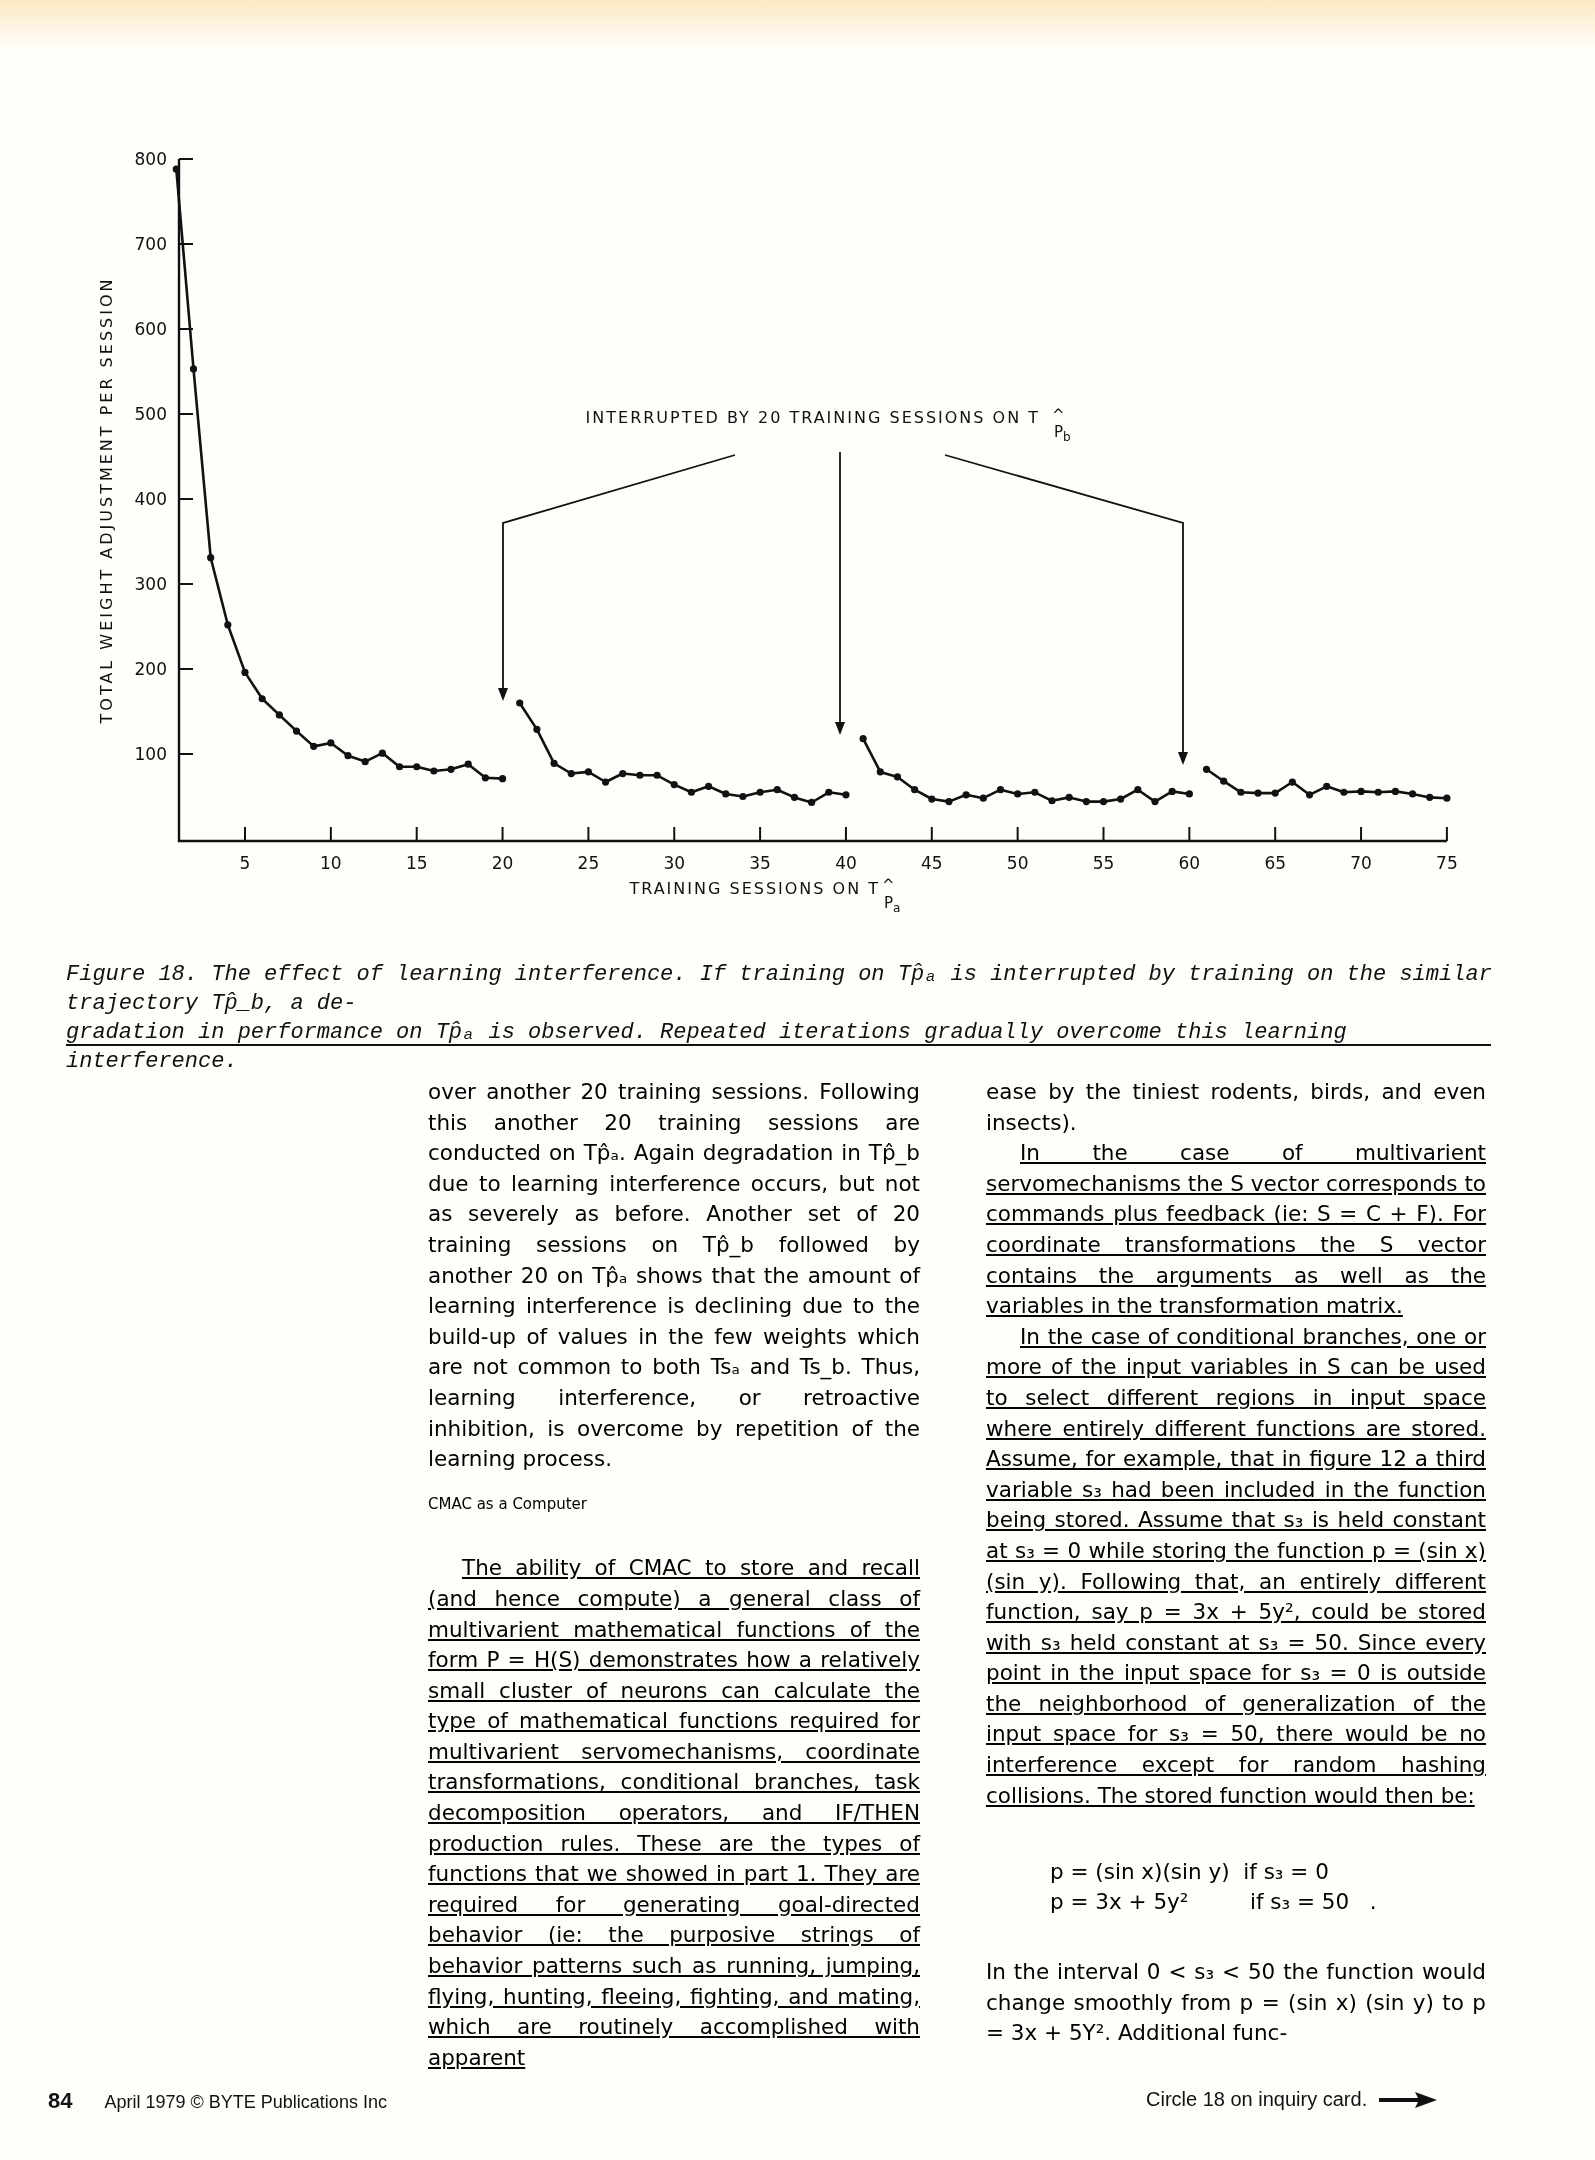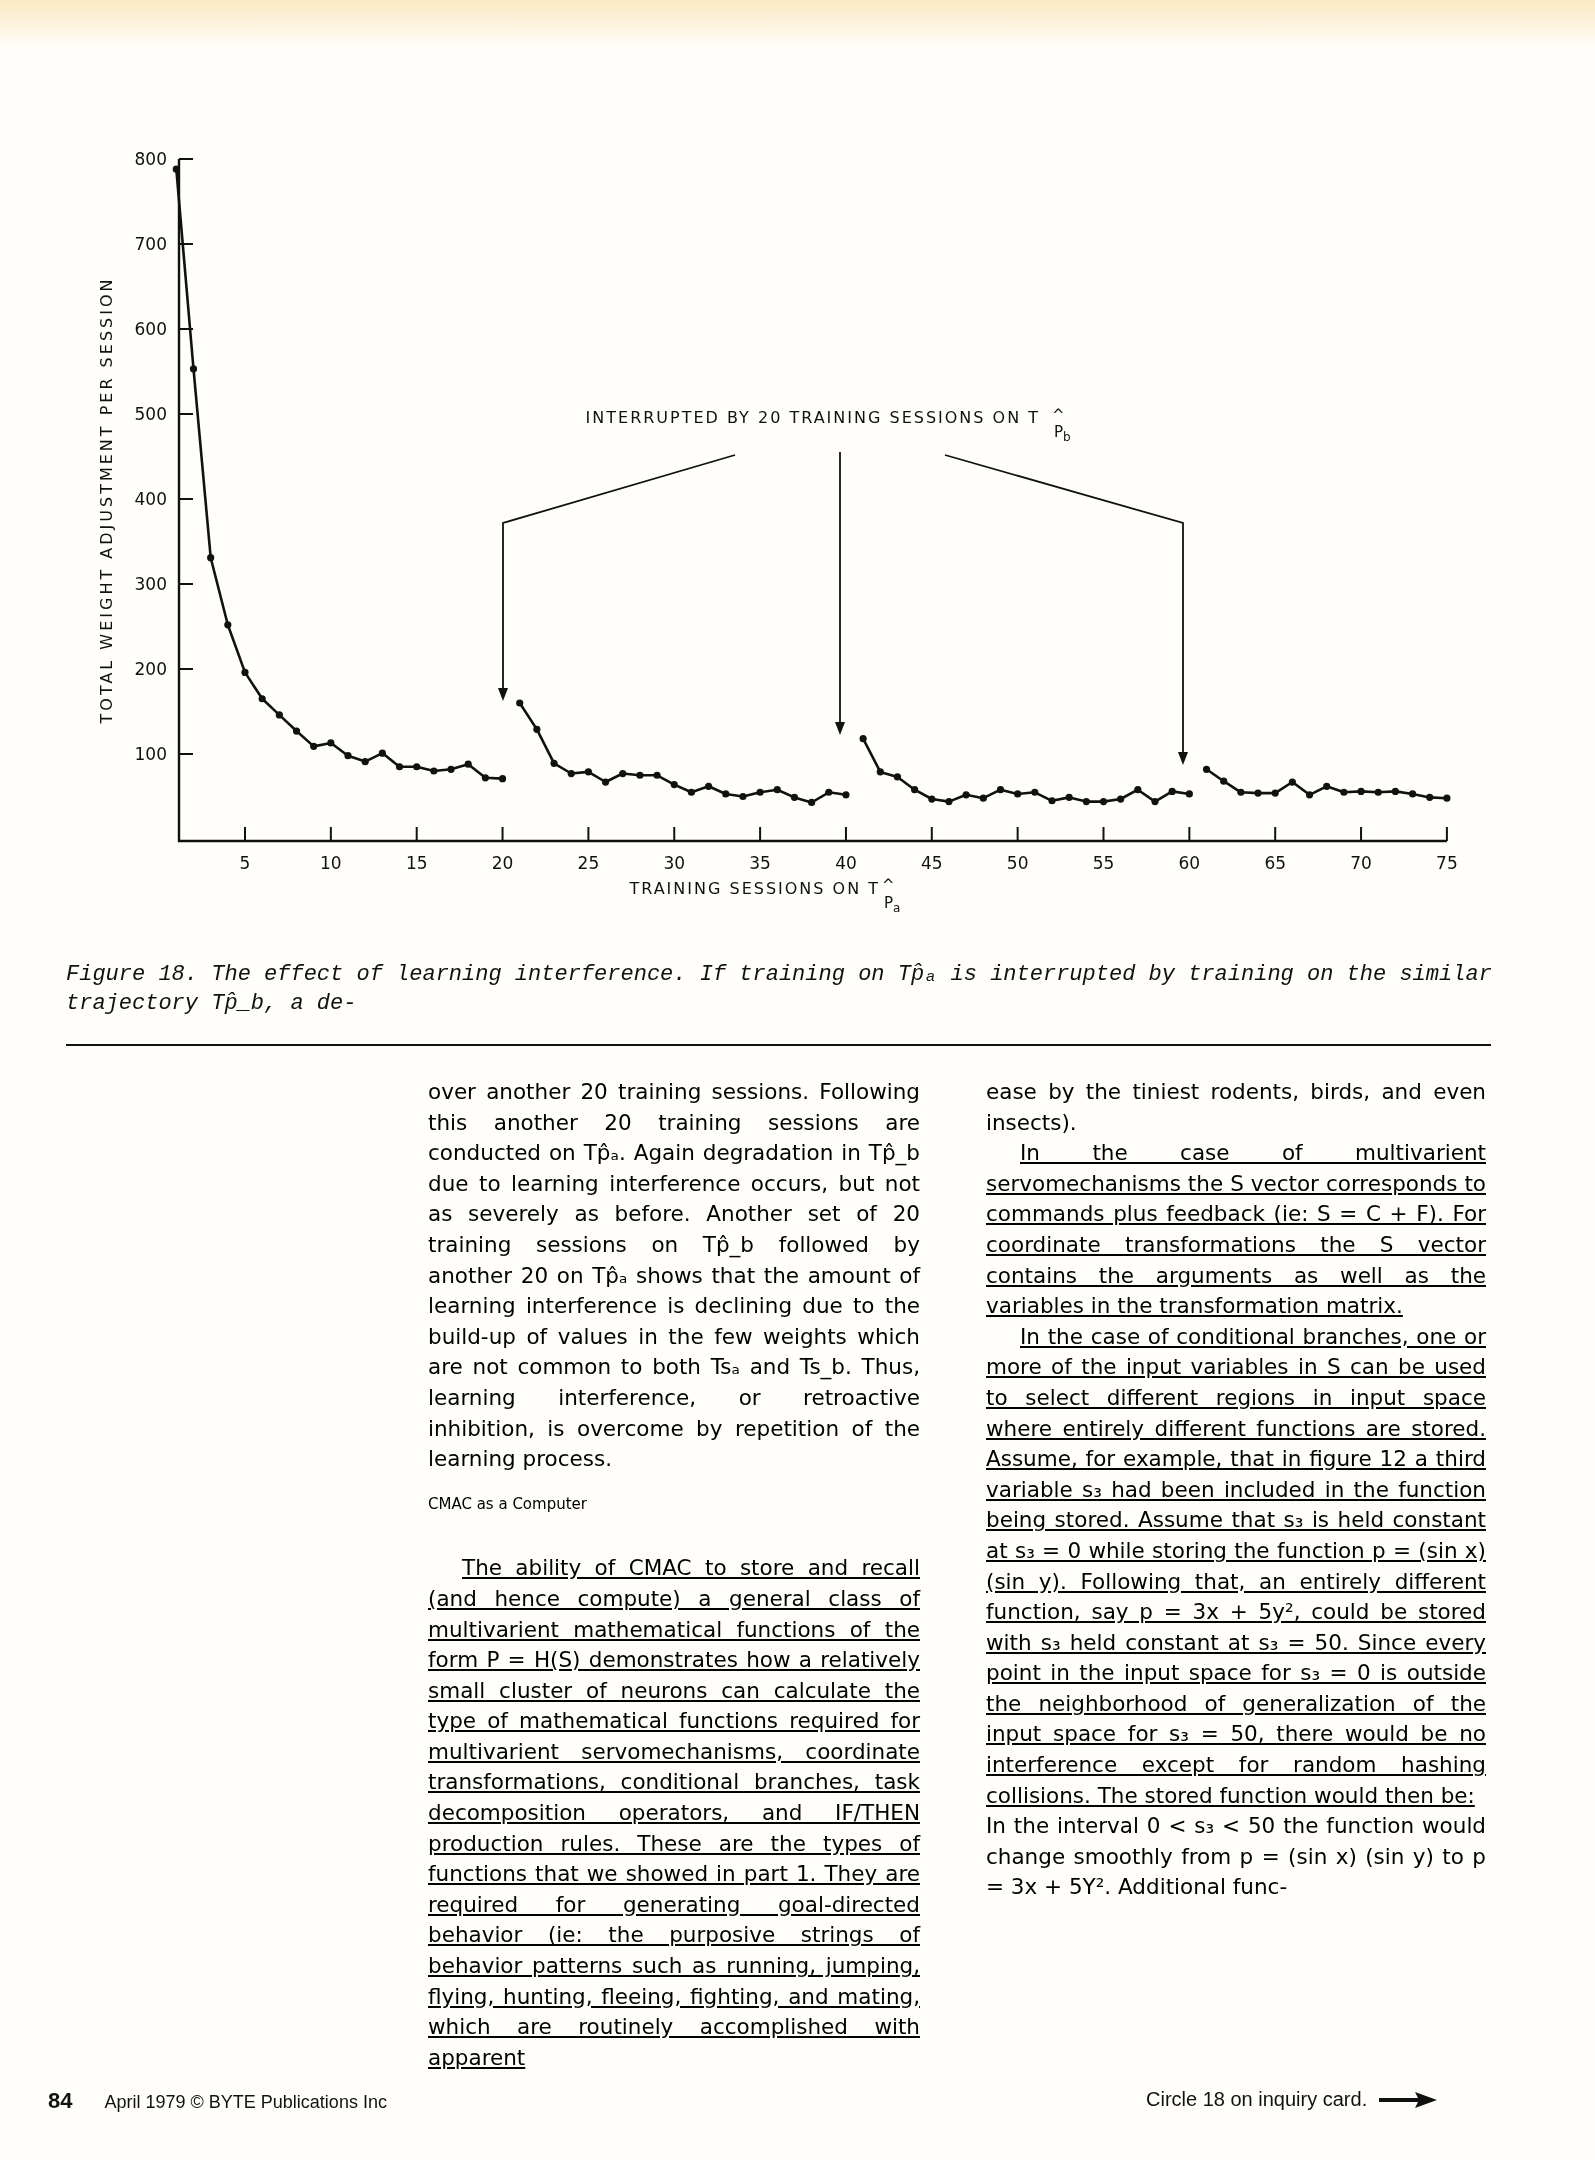--- a/index.html
+++ b/index.html
@@ -172,33 +172,36 @@
   <text x="880" y="894" text-anchor="end" font-size="16" letter-spacing="2" fill="#111"><tspan>TRAINING SESSIONS ON T</tspan></text>
   <text x="882" y="890" font-size="15" fill="#111">^</text>
   <text x="884" y="908" font-size="15" fill="#111"><tspan>P</tspan><tspan dy="4" font-size="12">a</tspan></text>
   <text x="1040" y="423" text-anchor="end" font-size="16" letter-spacing="2" fill="#111"><tspan>INTERRUPTED BY 20 TRAINING SESSIONS ON T</tspan></text>
   <text x="1052" y="420" font-size="15" fill="#111">^</text>
   <text x="1054" y="437" font-size="15" fill="#111"><tspan>P</tspan><tspan dy="4" font-size="12">b</tspan></text>
 </svg>
 
 <div class="caption">
   <div>Figure 18. The effect of learning interference. If training on Tp̂ₐ is interrupted by training on the similar trajectory Tp̂_b, a de-</div>
+  <div>gradation in performance on Tp̂ₐ is observed. Repeated iterations gradually overcome this learning interference.</div>
 </div>
 <div class="rule"></div>
 
 <div class="col col1">
   <p>over another 20 training sessions. Following this another 20 training sessions are conducted on Tp̂ₐ. Again degradation in Tp̂_b due to learning interference occurs, but not as severely as before. Another set of 20 training sessions on Tp̂_b followed by another 20 on Tp̂ₐ shows that the amount of learning interference is declining due to the build-up of values in the few weights which are not common to both Tsₐ and Ts_b. Thus, learning interference, or retroactive inhibition, is overcome by repetition of the learning process.</p>
   <p class="heading">CMAC as a Computer</p>
   <p class="ind">The ability of CMAC to store and recall (and hence compute) a general class of multivarient mathematical functions of the form P = H(S) demonstrates how a relatively small cluster of neurons can calculate the type of mathematical functions required for multivarient servomechanisms, coordinate transformations, conditional branches, task decomposition operators, and IF/THEN production rules. These are the types of functions that we showed in part 1. They are required for generating goal-directed behavior (ie: the purposive strings of behavior patterns such as running, jumping, flying, hunting, fleeing, fighting, and mating, which are routinely accomplished with apparent</p>
 </div>
 
 <div class="col col2">
   <p>ease by the tiniest rodents, birds, and even insects).</p>
   <p class="ind">In the case of multivarient servomechanisms the S vector corresponds to commands plus feedback (ie: S = C + F). For coordinate transformations the S vector contains the arguments as well as the variables in the transformation matrix.</p>
   <p class="ind">In the case of conditional branches, one or more of the input variables in S can be used to select different regions in input space where entirely different functions are stored. Assume, for example, that in figure 12 a third variable s₃ had been included in the function being stored. Assume that s₃ is held constant at s₃ = 0 while storing the function p = (sin x)(sin y). Following that, an entirely different function, say p = 3x + 5y², could be stored with s₃ held constant at s₃ = 50. Since every point in the input space for s₃ = 0 is outside the neighborhood of generalization of the input space for s₃ = 50, there would be no interference except for random hashing collisions. The stored function would then be:</p>
+  <p class="eq">p = (sin x)(sin y)  if s₃ = 0
+p = 3x + 5y²         if s₃ = 50   .</p>
   <p>In the interval 0 &lt; s₃ &lt; 50 the function would change smoothly from p = (sin x) (sin y) to p = 3x + 5Y². Additional func-</p>
 </div>
 
 <div class="foot-left">
   <span class="pg">84</span>
   <span>April 1979 © BYTE Publications Inc</span>
 </div>
 <div class="foot-right">
   <span>Circle 18 on inquiry card.</span>
   <svg width="58" height="16" viewBox="0 0 58 16">

